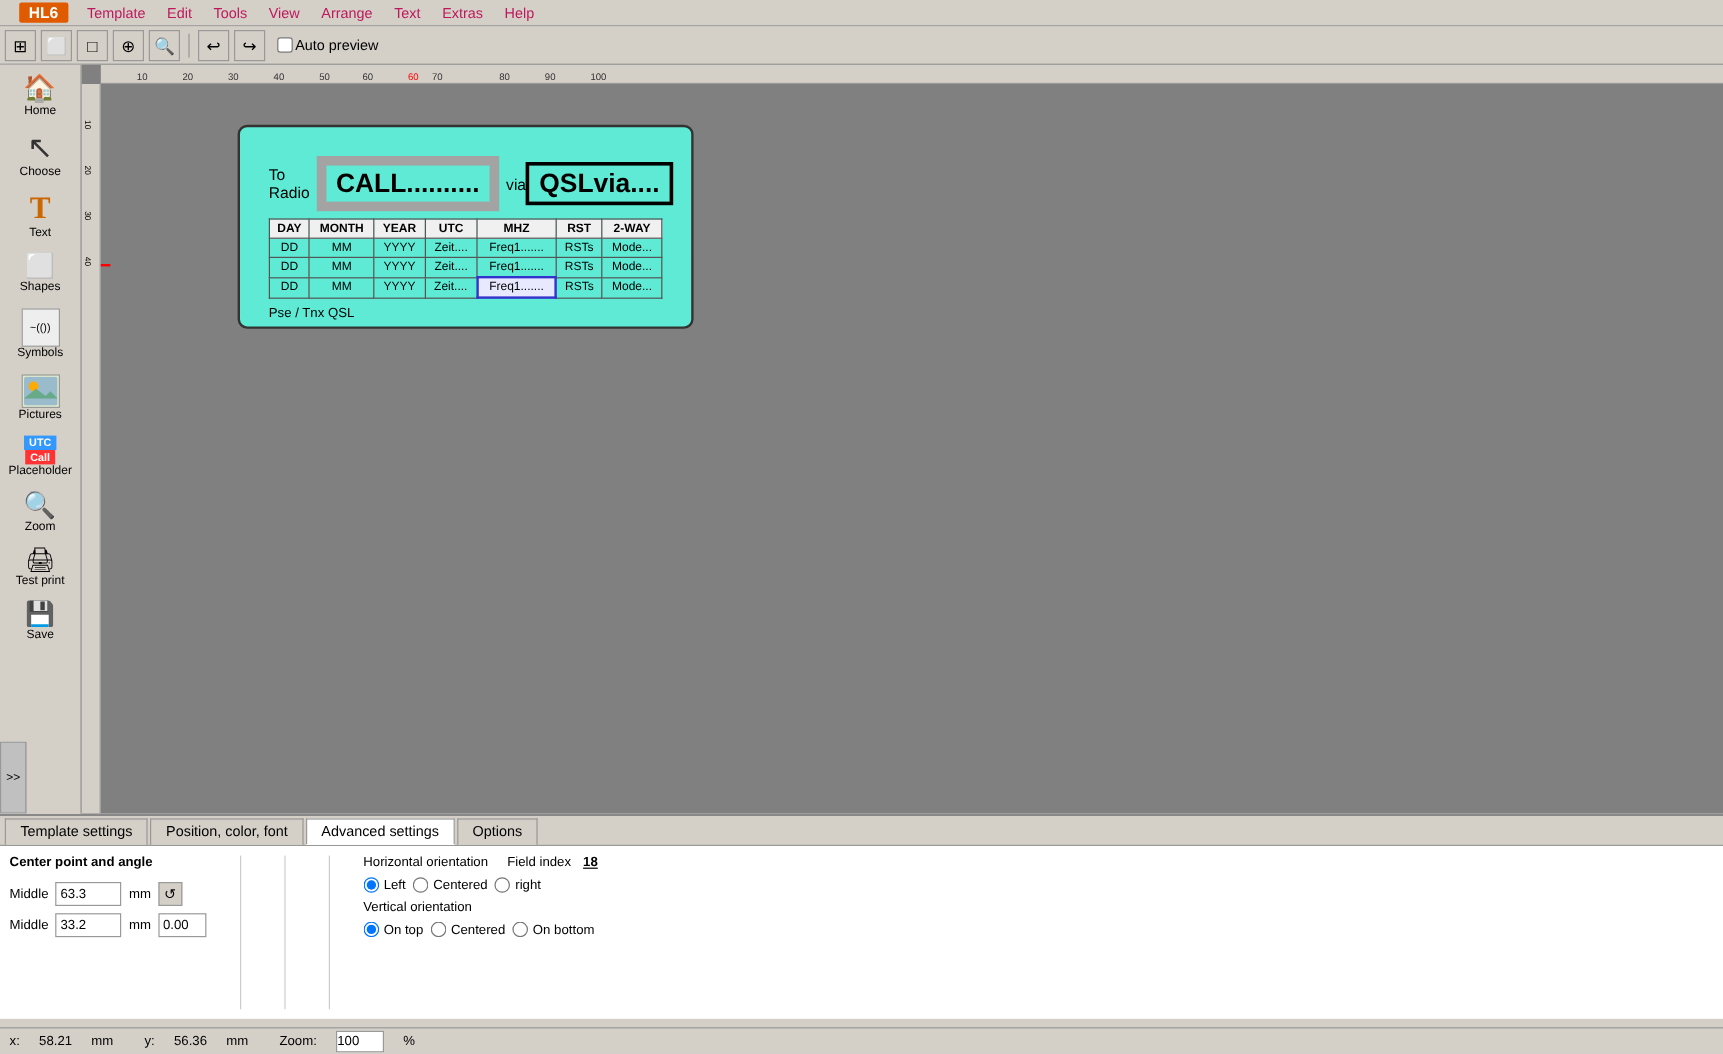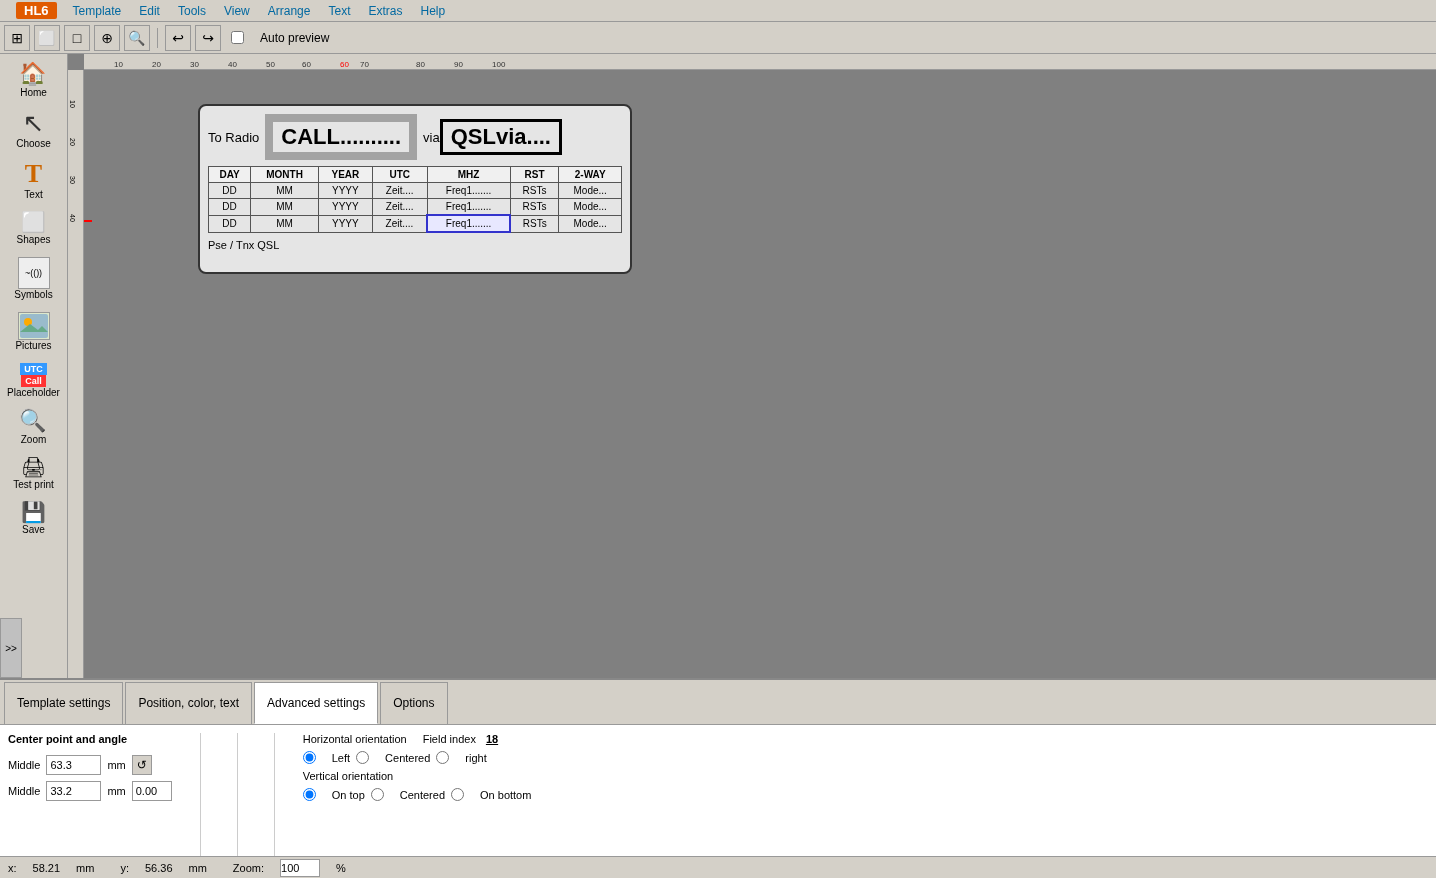--- a/index.html
+++ b/index.html
@@ -4,39 +4,39 @@
   <style>
     * { box-sizing: border-box; margin: 0; padding: 0; }
     body { font-family: Arial, sans-serif; font-size: 12px; background: #d4d0c8; overflow: hidden; width: 1436px; height: 878px; }
 
     
     #menubar {
       display: flex; align-items: center; background: #d4d0c8; height: 22px;
       border-bottom: 1px solid #999; padding: 0 16px; gap: 2px;
     }
     .menu-item {
-      padding: 2px 8px; cursor: pointer; font-size: 12px; color: #0369a1;
+      padding: 2px 8px; cursor: pointer; font-size: 12px; color: #be185d;
     }
     #hl6-badge {
       background: #e05a00; color: white; font-weight: bold; font-size: 13px;
       padding: 1px 8px; margin-right: 6px; border-radius: 2px;
     }
 
     
     #toolbar {
       display: flex; align-items: center; background: #d4d0c8; height: 32px;
       border-bottom: 1px solid #999; padding: 2px 4px; gap: 4px;
     }
     .toolbar-btn {
       width: 26px; height: 26px; background: #d4d0c8; border: 1px solid #999;
       cursor: pointer; display: flex; align-items: center; justify-content: center;
       font-size: 14px;
     }
     .toolbar-sep { width: 1px; height: 20px; background: #999; margin: 0 3px; }
-    .auto-preview-label { display: flex; align-items: center; gap: 16px; font-size: 12px; margin-left: 6px; }
+    .auto-preview-label { display: flex; align-items: center; gap: 2px; font-size: 12px; margin-left: 6px; }
 
     
     #main-layout {
       display: flex; flex-direction: row; width: 1436px; height: calc(878px - 22px - 32px - 200px);
     }
 
     
     #sidebar {
       width: 68px; background: #d4d0c8; border-right: 1px solid #999;
       display: flex; flex-direction: column; align-items: center;
@@ -60,23 +60,23 @@
     }
     #ruler-v {
       width: 16px; background: #d4d0c8; border-right: 1px solid #999;
       position: absolute; top: 16px; left: 0; bottom: 0;
     }
     .ruler-tick { position: absolute; font-size: 8px; color: #333; }
 
     
     #qsl-card {
       position: absolute; top: 50px; left: 130px;
-      width: 434px; height: 170px;
-      background: #e5e5e5; border: 2px solid #333; border-radius: 8px;
-      padding: 8px;
+      width: 380px; height: 170px;
+      background: #5eead4; border: 2px solid #333; border-radius: 8px;
+      padding: 24px;
     }
     .card-header { display: flex; align-items: center; margin-bottom: 6px; font-size: 13px; }
     .card-call { font-size: 22px; font-weight: bold; border: 8px solid #a3a3a3; padding: 2px 8px; margin: 0 6px; }
     .card-via { font-size: 22px; font-weight: bold; border: 3px solid #000; padding: 2px 8px; }
     .card-table { width: 100%; border-collapse: collapse; font-size: 10px; }
     .card-table th, .card-table td {
       border: 1px solid #555; padding: 2px 3px; text-align: center;
     }
     .card-table th { background: #f0f0f0; }
     .card-footer { font-size: 11px; margin-top: 6px; }
@@ -96,38 +96,38 @@
     .text-input {
       flex: 1; height: 22px; border: 2px solid #3366cc; background: white;
       padding: 1px 4px; font-size: 12px; outline: none;
     }
 
     
     #tabs-bar {
       display: flex; background: #d4d0c8; border-bottom: 1px solid #999; padding: 2px 4px 0;
     }
     .tab {
-      padding: 13px 12px; cursor: pointer; font-size: 12px; border: 1px solid #999;
+      padding: 3px 12px; cursor: pointer; font-size: 12px; border: 1px solid #999;
       background: #d4d0c8; margin-right: 2px; border-bottom: none;
     }
     .tab.active { background: white; border-bottom: 1px solid white; }
 
     
     #settings-panel {
       display: flex; flex-direction: row; padding: 8px; gap: 20px; background: white;
       height: calc(200px - 28px - 28px);
     }
     .settings-section { display: flex; flex-direction: column; gap: 6px; }
     .section-title { font-weight: bold; font-size: 11px; margin-bottom: 4px; }
     .form-row { display: flex; align-items: center; gap: 6px; font-size: 11px; }
     .form-input { width: 55px; height: 20px; border: 1px solid #999; padding: 1px 3px; font-size: 11px; }
     .form-input-sm { width: 40px; height: 20px; border: 1px solid #999; padding: 1px 3px; font-size: 11px; }
     .form-checkbox { margin-right: 4px; }
     .divider-v { width: 1px; background: #ccc; margin: 0 8px; }
-    .radio-group { display: flex; align-items: center; gap: 16px; }
+    .radio-group { display: flex; align-items: center; gap: 4px; }
     .field-index { font-size: 11px; margin-left: 10px; }
 
     
     #status-bar {
       position: fixed; bottom: 0; left: 0; right: 0; height: 22px;
       background: #d4d0c8; border-top: 1px solid #999;
       display: flex; align-items: center; padding: 0 8px; gap: 16px; font-size: 11px;
     }
     .collapse-btn {
       width: 22px; height: 60px; background: #c0c0c0; border: 1px solid #999;
@@ -300,21 +300,21 @@
   </div>
 </div>
 
 <div class="collapse-btn" style="bottom:200px;">&gt;&gt;</div>
 
 <div id="bottom-panel">
 
 
   <div id="tabs-bar">
     <div class="tab">Template settings</div>
-    <div class="tab">Position, color, text</div>
+    <div class="tab">Position, color, font</div>
     <div class="tab active">Advanced settings</div>
     <div class="tab">Options</div>
   </div>
 
   <div id="settings-panel">
 
     <div class="settings-section">
       <div class="section-title">Center point and angle</div>
       <div class="form-row">
         <span>Middle</span>

